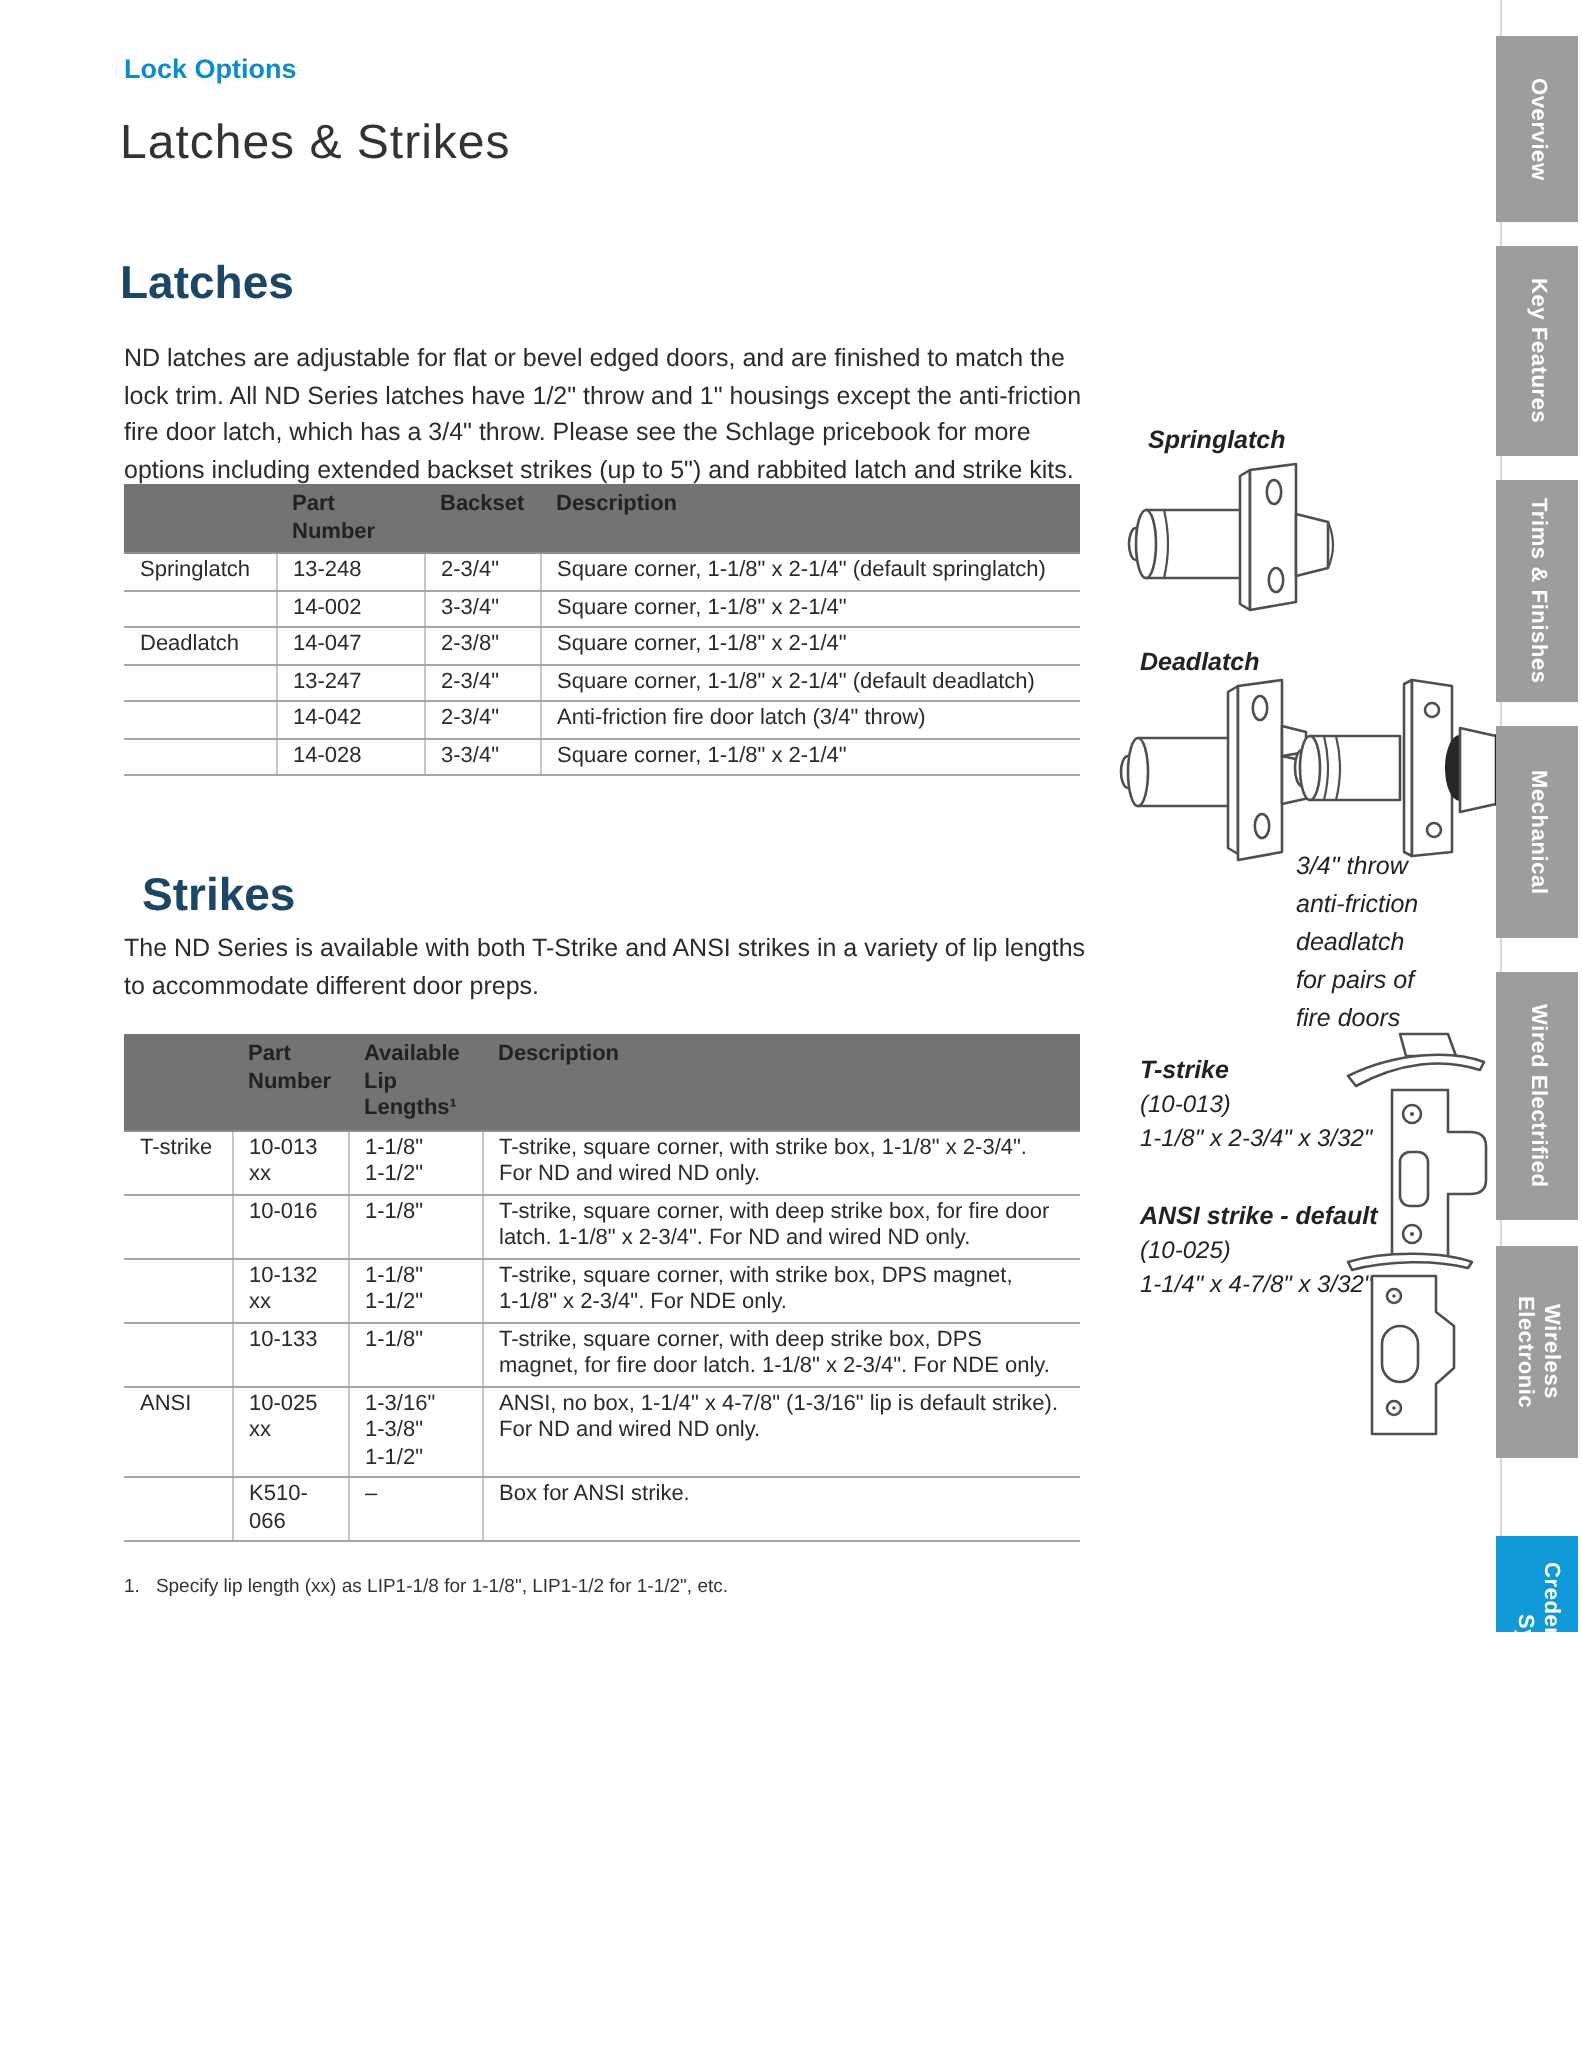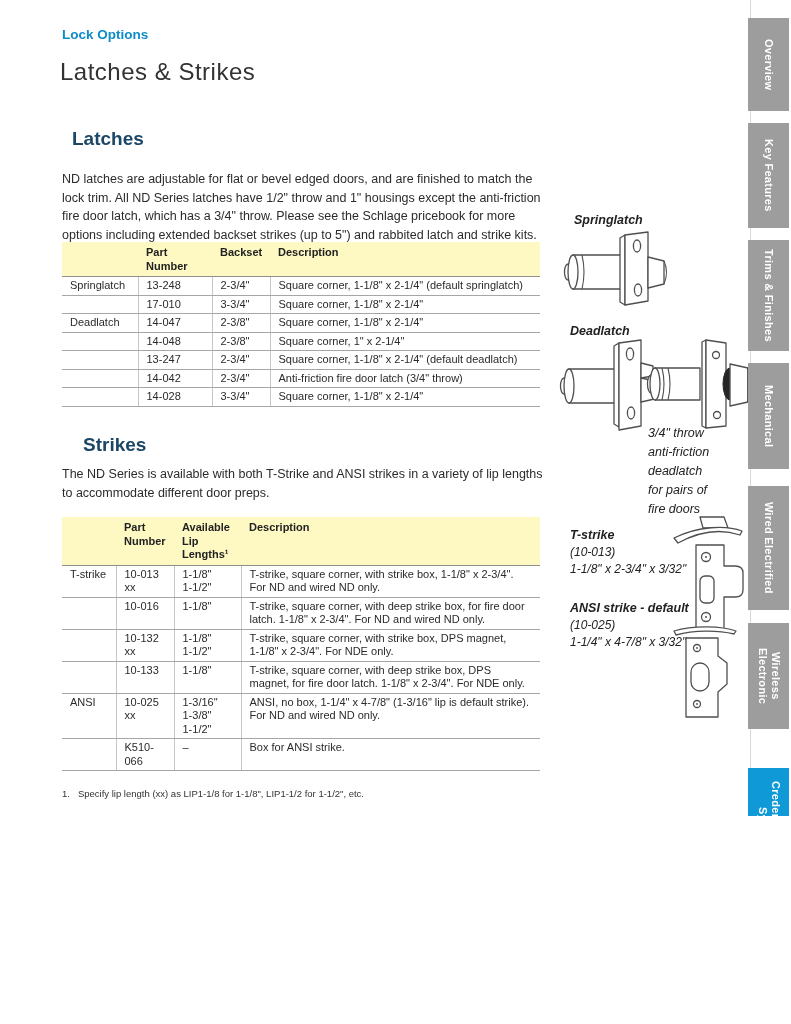--- a/index.html
+++ b/index.html
@@ -3,33 +3,33 @@
 <meta charset="utf-8">
 <style>
   * { margin:0; padding:0; box-sizing:border-box; }
   html,body { background:#ffffff; }
   body { font-family:"Liberation Sans", sans-serif; color:#2a2a2a; }
   .page { position:relative; width:791px; height:816px; background:#fff; overflow:hidden; }
 
   
   .eyebrow { position:absolute; left:62px; top:27px; font-size:13.5px; font-weight:bold; color:#0d8cc9; }
   .page-title { position:absolute; left:60px; top:58px; font-size:24px; font-weight:400; color:#333; letter-spacing:.5px; }
-  .section-heading { position:absolute; left:72px; font-size:19px; font-weight:bold; color:#1b4665; }
+  .section-heading { position:absolute; left:60px; font-size:23px; font-weight:bold; color:#1b4665; }
   .heading-latches { top:128px; }
   .heading-strikes { top:434px;margin-left:11px; }
   .para { position:absolute; left:62px; width:490px; font-size:12.5px; line-height:18.5px; color:#2b2b2b; }
   .para-latches { top:170px; }
   .para-strikes { top:465px; }
 
   
   table { border-collapse:collapse; table-layout:fixed; }
   .data-table { position:absolute; left:62px; width:478px; font-size:11px; }
   .table-latches { top:242px; }
   .table-strikes { top:517px; }
-  .data-table th { background:#fef9c3; font-weight:bold; text-align:left; color:#222;
+  .data-table th { background:#737373; font-weight:bold; text-align:left; color:#222;
                    padding:4px 8px 3px 8px; border-bottom:1px solid #8f8f8f; vertical-align:top; white-space:pre-line; line-height:13.5px;margin-top:28px; }
   .data-table td { padding:2px 8px; border-bottom:1px solid #a6a6a6; vertical-align:top; line-height:13.5px; white-space:pre-line; }
   .data-table td + td { border-left:1px solid #c6c6c6; }
   .table-latches col.c1 { width:76px; } .table-latches col.c2 { width:74px; }
   .table-latches col.c3 { width:58px; } .table-latches col.c4 { width:270px; }
   .table-strikes col.c1 { width:54px; } .table-strikes col.c2 { width:58px; }
   .table-strikes col.c3 { width:67px; } .table-strikes col.c4 { width:299px; }
   .footnote { position:absolute; left:62px; top:788px; font-size:9.5px; color:#333; }
   .footnote .fn-marker { margin-right:8px; }
 
@@ -96,35 +96,29 @@
     </thead>
     <tbody>
       <tr>
         <td>Springlatch</td>
         <td>13-248</td>
         <td>2-3/4"</td>
         <td>Square corner, 1-1/8" x 2-1/4" (default springlatch)</td>
       </tr>
       <tr>
         <td></td>
-        <td>17-010</td>
+        <td>14-002</td>
         <td>3-3/4"</td>
         <td>Square corner, 1-1/8" x 2-1/4"</td>
       </tr>
       <tr>
         <td>Deadlatch</td>
         <td>14-047</td>
         <td>2-3/8"</td>
         <td>Square corner, 1-1/8" x 2-1/4"</td>
-      </tr>
-      <tr>
-        <td></td>
-        <td>14-048</td>
-        <td>2-3/8"</td>
-        <td>Square corner, 1" x 2-1/4"</td>
       </tr>
       <tr>
         <td></td>
         <td>13-247</td>
         <td>2-3/4"</td>
         <td>Square corner, 1-1/8" x 2-1/4" (default deadlatch)</td>
       </tr>
       <tr>
         <td></td>
         <td>14-042</td>

